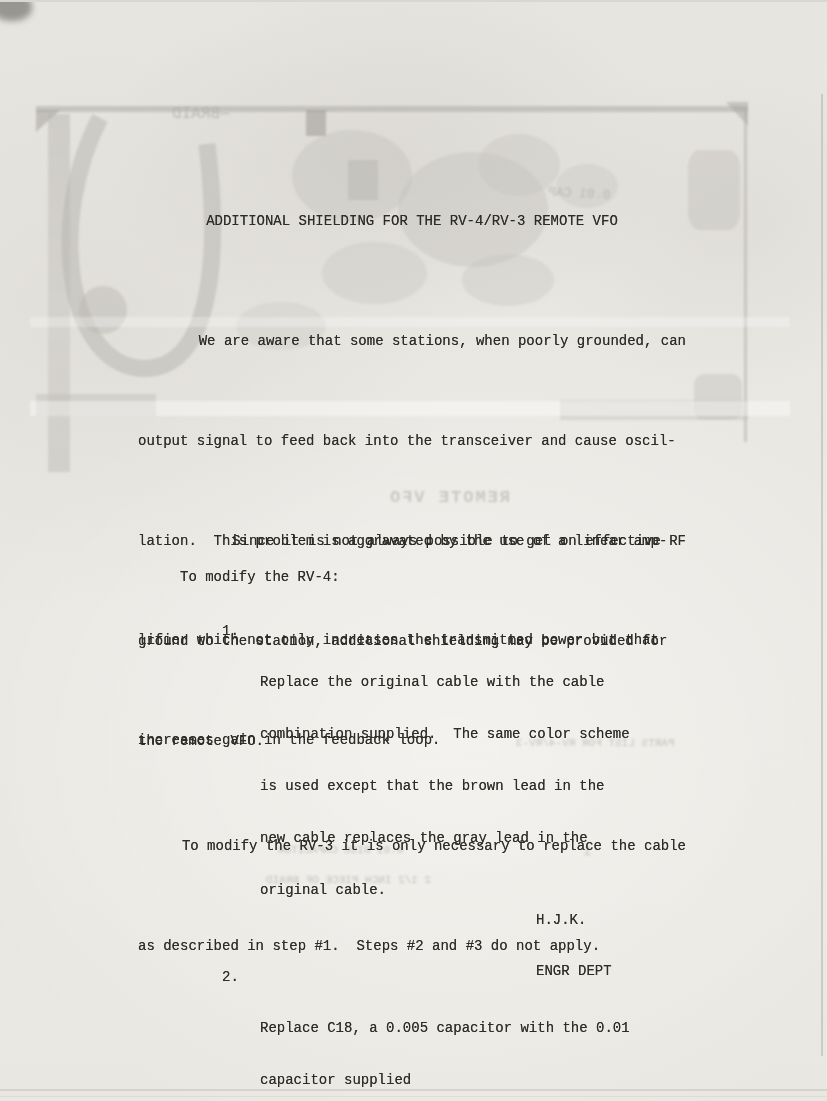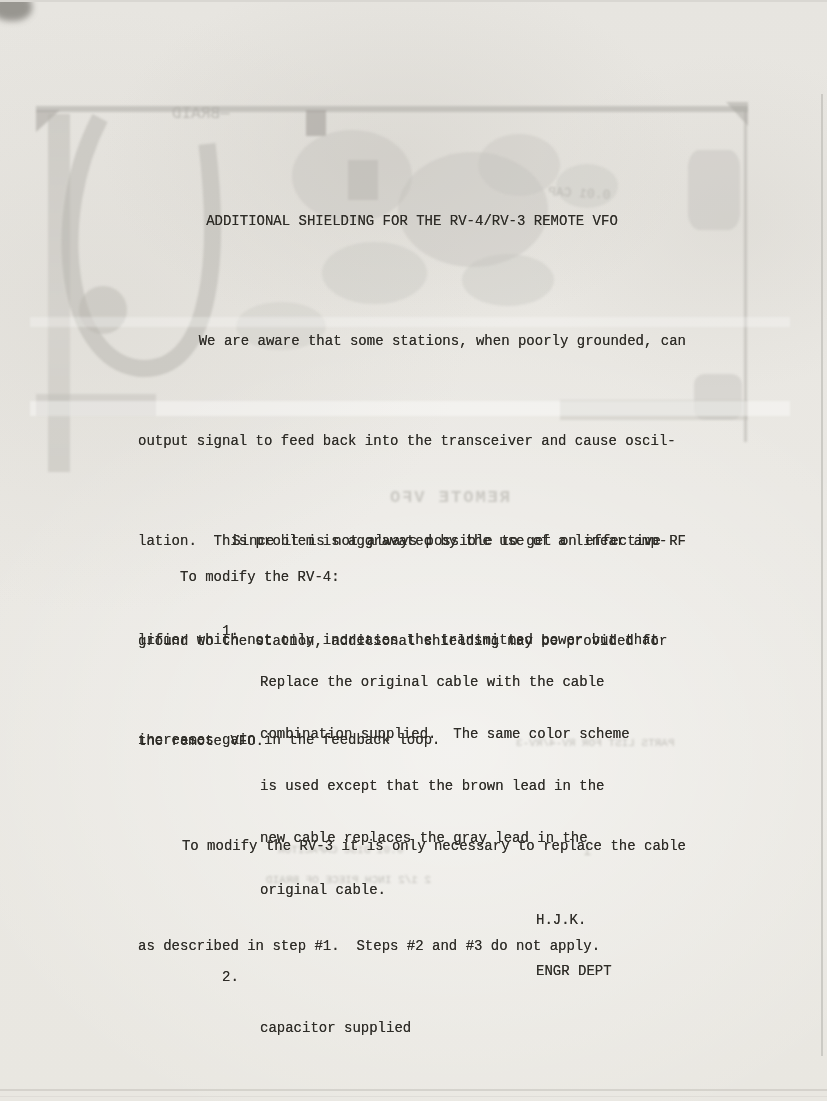--- a/index.html
+++ b/index.html
@@ -125,20 +125,21 @@
     <div class="list-item">
       <span class="num">1.</span>
       <div>Replace the original cable with the cable</div>
       <div>combination supplied.  The same color scheme</div>
       <div>is used except that the brown lead in the</div>
       <div>new cable replaces the gray lead in the</div>
       <div>original cable.</div>
     </div>
     <div class="list-item">
       <span class="num">2.</span>
+      <div>Replace C18, a 0.005 capacitor with the 0.01</div>
       <div>capacitor supplied</div>
     </div>
     
   </div>
 
   <div class="typed para closing">
     <div class="indent">To modify the RV-3 it is only necessary to replace the cable</div>
     <div>as described in step #1.  Steps #2 and #3 do not apply.</div>
   </div>
 

